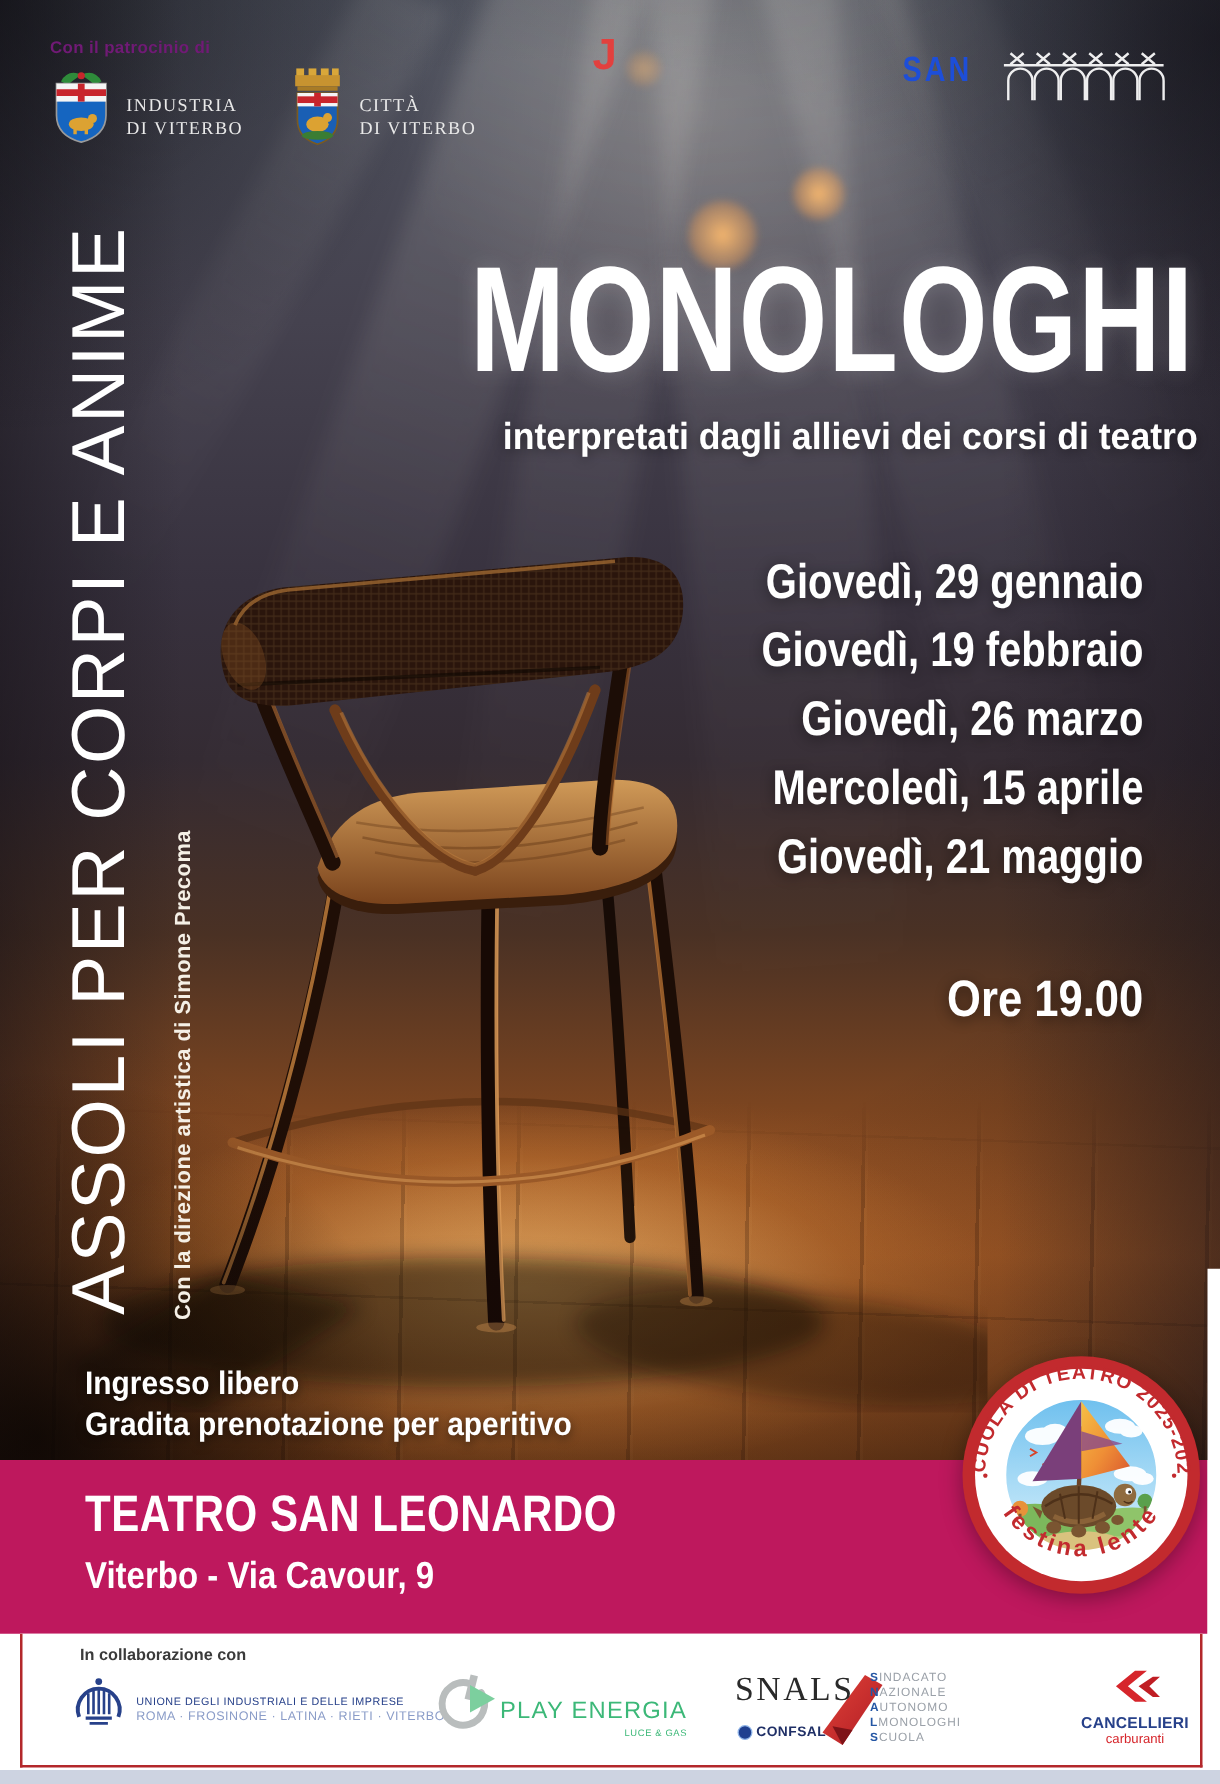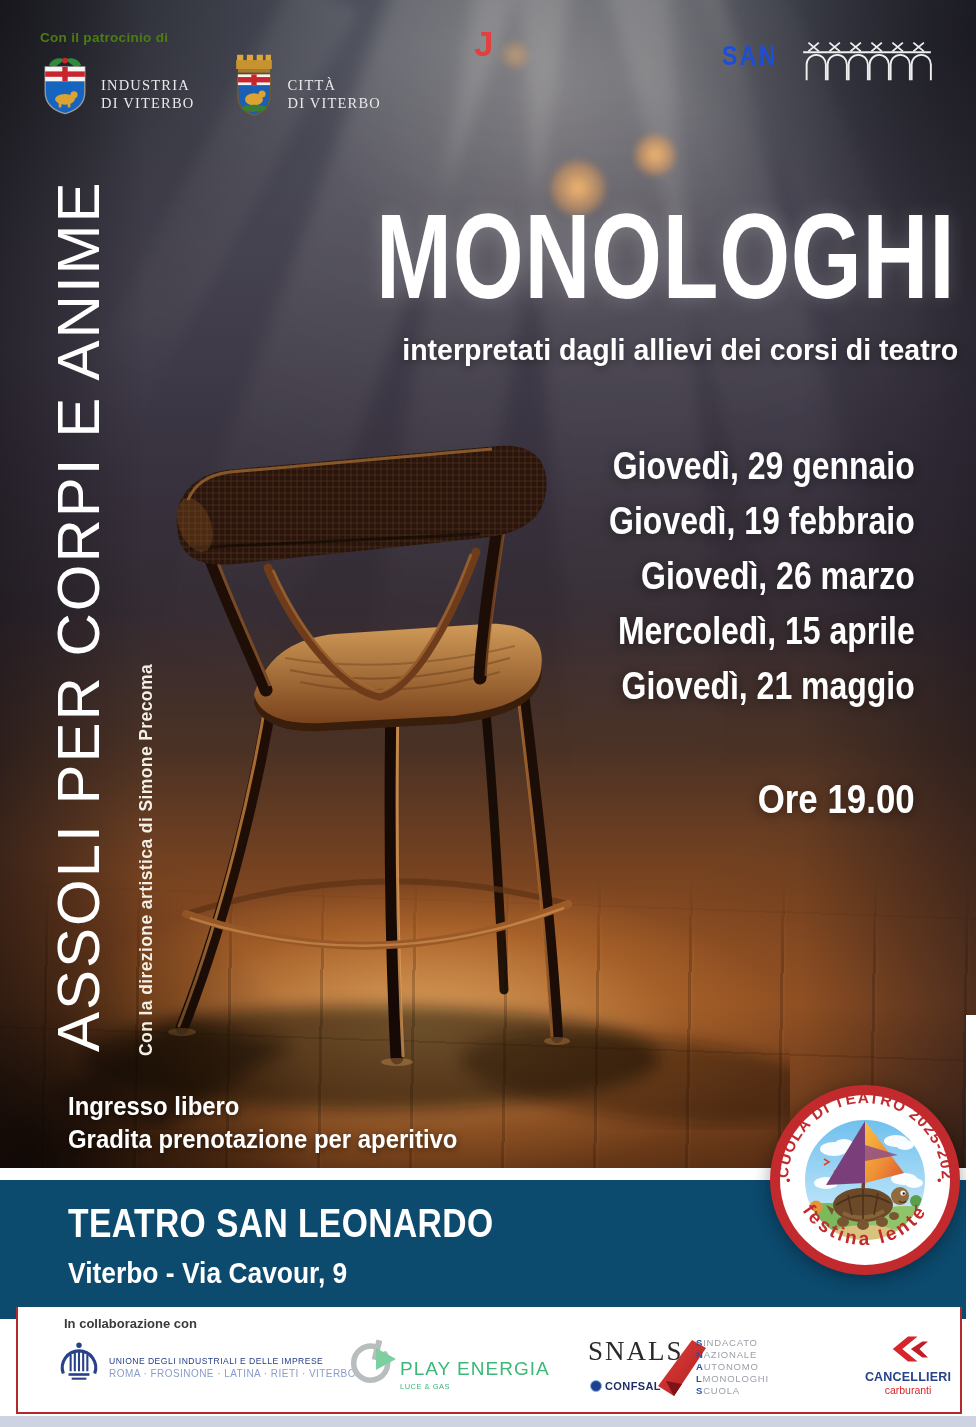--- a/index.html
+++ b/index.html
@@ -33,21 +33,21 @@
   .chair{position:absolute;left:30px;top:430px;width:760px;height:700px;}
   .shade{position:absolute;left:0;top:0;width:976px;height:1168px;pointer-events:none;
     background:
       radial-gradient(circle 420px at 30px 1150px, rgba(8,4,2,0.8), transparent 70%),
       radial-gradient(circle 500px at 0px 0px, rgba(8,8,12,0.55), transparent 70%),
       radial-gradient(circle 420px at 976px 30px, rgba(10,10,16,0.5), transparent 70%),
       linear-gradient(270deg, rgba(22,18,26,0.45) 0%, transparent 18%),
       linear-gradient(90deg, rgba(18,14,20,0.5) 0%, transparent 15%),
       radial-gradient(ellipse 900px 800px at 46% 42%, transparent 55%, rgba(14,10,16,0.38) 100%);}
   
-  .patrolabel{position:absolute;left:40px;top:30px;color:#4d7c0f;font-size:13.5px;font-weight:600;letter-spacing:.3px;}
+  .patrolabel{position:absolute;left:40px;top:30px;color:#701a75;font-size:13.5px;font-weight:600;letter-spacing:.3px;}
   .crests{position:absolute;left:38px;top:52px;display:flex;align-items:flex-start;}
   .crest-label{font-family:"Liberation Serif",serif;color:#e9e9e9;font-size:14.5px;letter-spacing:1.2px;line-height:18px;margin:24px 0 0 9px;}
   .sl-logo{position:absolute;left:722px;top:40px;color:#1d4ed8;}
   .sl-row1{display:flex;align-items:flex-start;}
   .sl-word1{font-size:28px;font-weight:bold;letter-spacing:3px;transform:scaleX(.82);transform-origin:0 50%;}
   .sl-row2{display:flex;align-items:flex-end;margin-top:2px;}
   .sl-word2{font-size:38px;font-weight:bold;letter-spacing:1px;transform:scaleX(.8);transform-origin:0 50%;line-height:38px;}
   .sl-word3{font-size:21px;font-weight:400;margin-left:-28px;margin-bottom:1px;}
   .jmark{position:absolute;left:474px;top:24px;color:#e2403e;font-size:35px;font-weight:bold;}
   
@@ -60,42 +60,42 @@
     letter-spacing:1px;transform:scaleX(.76);transform-origin:100% 50%;text-shadow:0 0 22px rgba(255,255,255,.18);}
   .subtitle{position:absolute;right:18px;top:333px;color:#fff;font-size:30px;font-weight:bold;
     transform:scaleX(.95);transform-origin:100% 50%;text-shadow:0 2px 10px rgba(0,0,0,.4);}
   .dates{position:absolute;right:61px;top:438px;text-align:right;color:#fff;font-size:39px;font-weight:bold;
     line-height:55px;transform:scaleX(.82);transform-origin:100% 0;text-shadow:0 2px 12px rgba(0,0,0,.45);}
   .time{position:absolute;right:61px;top:776px;color:#fff;font-size:41px;font-weight:bold;
     transform:scaleX(.85);transform-origin:100% 50%;text-shadow:0 2px 12px rgba(0,0,0,.45);}
   .admission{position:absolute;left:68px;top:1090px;color:#fff;font-size:26px;font-weight:bold;line-height:33px;
     transform:scaleX(.92);transform-origin:0 50%;text-shadow:0 2px 8px rgba(0,0,0,.5);}
   
-  .band{position:absolute;left:0;top:1168px;width:966px;height:139px;background:#0c4a6e;margin-top:12px;}
+  .band{position:absolute;left:0;top:1168px;width:966px;height:139px;background:#be185d;}
   .venue-name{position:absolute;left:68px;top:20px;color:#fff;font-size:41px;font-weight:bold;letter-spacing:.5px;
     transform:scaleX(.82);transform-origin:0 50%;}
   .venue-addr{position:absolute;left:68px;top:76px;color:#fff;font-size:30px;font-weight:bold;
     transform:scaleX(.88);transform-origin:0 50%;}
   .badge{position:absolute;left:768px;top:1083px;width:194px;height:194px;filter:drop-shadow(0 4px 9px rgba(0,0,0,.35));}
   
   .right-sliver{position:absolute;left:966px;top:1015px;width:10px;height:402px;background:#fff;}
   .footer-frame{position:absolute;left:16px;top:1307px;width:942px;height:105px;
     border-left:2px solid #b3282b;border-right:2px solid #b3282b;border-bottom:2px solid #b3282b;background:#fff;}
   .bottom-strip{position:absolute;left:0;top:1416px;width:976px;height:11px;background:#cdd3e1;}
   .footer-label{position:absolute;left:64px;top:1316px;color:#3a3a3a;font-size:13px;font-weight:600;}
   .lg-uni{position:absolute;left:56px;top:1340px;display:flex;}
   .uni-text{margin-left:7px;}
   .uni-name{font-size:25px;color:#27418a;letter-spacing:.5px;line-height:27px;}
   .uni-name b{font-weight:bold;}
   .uni-tag{font-size:8.6px;color:#27418a;letter-spacing:.45px;margin-top:16px;}
   .uni-cities{font-size:10px;color:#8a9cc8;letter-spacing:.45px;margin-top:2px;}
   .lg-play{position:absolute;left:346px;top:1338px;display:flex;}
   .play-text{margin:20px 0 0 2px;}
   .play-name{font-size:19px;color:#3cb878;letter-spacing:1px;}
-  .play-tag{font-size:7.5px;color:#3cb878;text-align:left;margin-top:2px;letter-spacing:.5px;}
+  .play-tag{font-size:7.5px;color:#3cb878;text-align:right;margin-top:2px;letter-spacing:.5px;}
   .lg-snals{position:absolute;left:588px;top:1334px;width:200px;height:72px;}
   .snals-name{position:absolute;left:0;top:2px;font-family:"Liberation Serif",serif;font-size:27px;color:#2a2a2a;letter-spacing:2px;}
   .snals-ribbon{position:absolute;left:64px;top:0;}
   .confsal{position:absolute;left:2px;top:46px;display:flex;align-items:center;}
   .confsal-dot{width:10px;height:10px;border-radius:50%;background:#1f3f8f;border:1.5px solid #8fb4e8;margin-right:3px;}
   .confsal-name{font-size:11px;font-weight:bold;color:#1f2f66;letter-spacing:.4px;}
   .snals-words{position:absolute;left:108px;top:3px;font-size:9.5px;line-height:12px;letter-spacing:.8px;color:#9aa0a8;}
   .snals-words b{color:#2456a4;font-weight:bold;}
   .lg-canc{position:absolute;left:860px;top:1334px;width:96px;text-align:center;}
   .canc-name{font-size:12.5px;font-weight:bold;color:#27418a;letter-spacing:.2px;margin-top:2px;}

